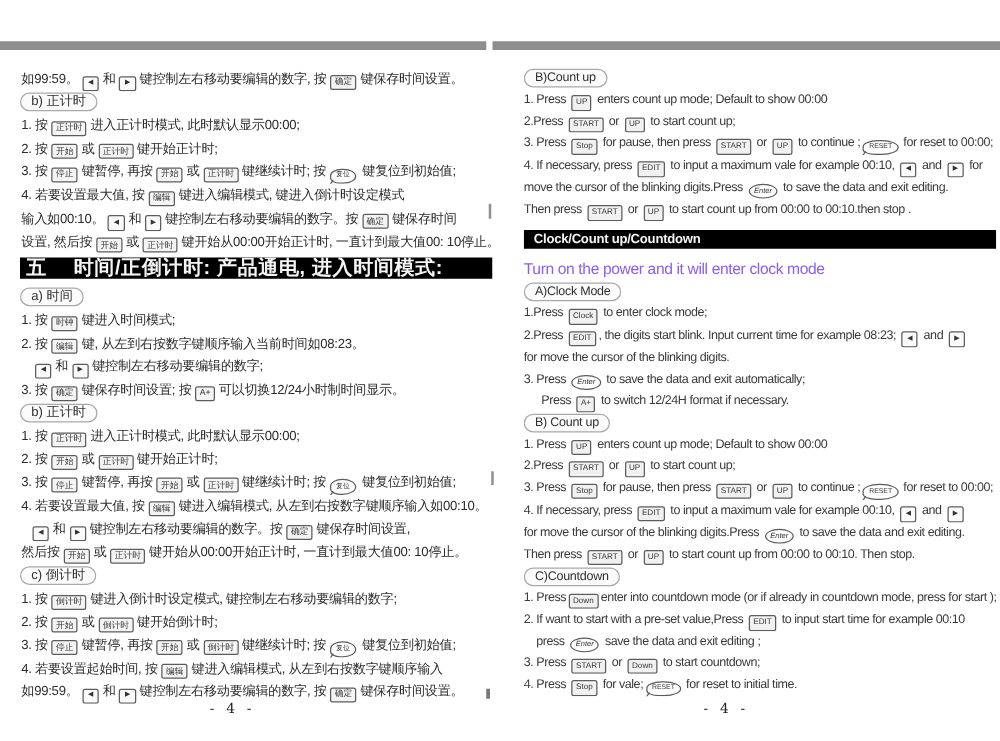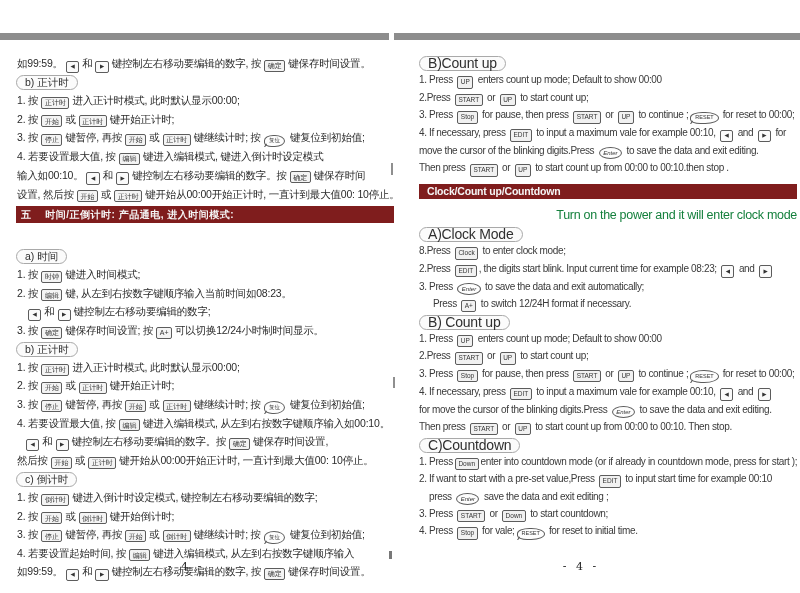--- a/index.html
+++ b/index.html
@@ -31,30 +31,30 @@
   .lp .txt{padding:0 1px;}
 
   .tagrow{white-space:nowrap;}
   .lp .tagrow{line-height:18.4px;}
   .rp .tagrow{line-height:17.2px;}
   .tag{
     display:inline-block;border:1px solid #a9a9a9;border-radius:9px;
     padding:0 8px;background:#fbfbfb;color:#2f2f2f;
     font-size:10.5px;line-height:13px;vertical-align:middle;
   }
-  .rp .tag{font-size:14px;letter-spacing:-0.2px;text-align:right;}
+  .rp .tag{font-size:10px;letter-spacing:-0.2px;text-align:right;}
 
   .bar{
-    background:#7f1d1d;color:#f5f5f5;font-weight:bold;
+    background:#000000;color:#f5f5f5;font-weight:bold;
     padding:1px 8px;white-space:nowrap;overflow:hidden;
   }
-  .lp .bar{margin:3px 0 24px -3px;font-size:10px;line-height:15px;letter-spacing:0.5px;}
+  .lp .bar{margin:3px 0 6px -3px;font-size:16px;line-height:15px;letter-spacing:0.5px;}
   .rp .bar{margin:7px 0 6px 0;font-size:10.5px;line-height:13px;letter-spacing:-0.2px;}
 
-  .plain{font-size:12.5px;letter-spacing:-0.3px;line-height:20px;color:#15803d;white-space:nowrap;text-align:right;}
+  .plain{font-size:12.5px;letter-spacing:-0.3px;line-height:20px;color:#8b5cf6;white-space:nowrap;}
 
   
   .k{
     display:inline-block;line-height:1;color:#333;background:#f4f4f4;
     border:1px solid #5c5c5c;vertical-align:-1px;margin:0 2px;
     white-space:nowrap;letter-spacing:0;
   }
   .k-box{border-radius:2px;font-size:7px;padding:1.5px 2.5px;}
   .rp .k-box{font-size:6.5px;padding:2px 2.5px;background:#f1f1f1;}
   .k-arrow{border-radius:2px;font-size:5.5px;padding:2.5px 3.5px;background:#fafafa;}
@@ -123,22 +123,23 @@
       <div class="tagrow"><span class="tag">B)Count up</span></div>
       <div class="row"><span class="txt">1. Press </span><span class="k k-box">UP</span><span class="txt"> enters count up mode; Default to show 00:00</span></div>
       <div class="row"><span class="txt">2.Press </span><span class="k k-box">START</span><span class="txt"> or </span><span class="k k-box">UP</span><span class="txt"> to start count up;</span></div>
       <div class="row"><span class="txt">3. Press </span><span class="k k-box">Stop</span><span class="txt"> for pause, then press </span><span class="k k-box">START</span><span class="txt"> or </span><span class="k k-box">UP</span><span class="txt"> to continue ;</span><span class="k k-bubble">RESET</span><span class="txt">for reset to 00:00;</span></div>
       <div class="row"><span class="txt">4. If necessary, press </span><span class="k k-box">EDIT</span><span class="txt"> to input a maximum vale for example 00:10, </span><span class="k k-arrow">◀</span><span class="txt"> and </span><span class="k k-arrow">▶</span><span class="txt"> for</span></div>
       <div class="row"><span class="txt">move the cursor of the blinking digits.Press </span><span class="k k-oval">Enter</span><span class="txt"> to save the data and exit editing.</span></div>
       <div class="row"><span class="txt">Then press </span><span class="k k-box">START</span><span class="txt"> or </span><span class="k k-box">UP</span><span class="txt"> to start count up from 00:00 to 00:10.then stop .</span></div>
       <div class="bar">Clock/Count up/Countdown</div>
       <div class="plain">Turn on the power and it will enter clock mode</div>
       <div class="tagrow"><span class="tag">A)Clock Mode</span></div>
-      <div class="row"><span class="txt">8.Press </span><span class="k k-box">Clock</span><span class="txt"> to enter clock mode;</span></div>
+      <div class="row"><span class="txt">1.Press </span><span class="k k-box">Clock</span><span class="txt"> to enter clock mode;</span></div>
       <div class="row"><span class="txt">2.Press </span><span class="k k-box">EDIT</span><span class="txt">, the digits start blink. Input current time for example 08:23;  </span><span class="k k-arrow">◀</span><span class="txt"> and </span><span class="k k-arrow">▶</span></div>
+      <div class="row"><span class="txt">for move the cursor of the blinking digits.</span></div>
       <div class="row"><span class="txt">3. Press </span><span class="k k-oval">Enter</span><span class="txt"> to save the data and exit automatically;</span></div>
       <div class="row" style="padding-left: 14px;"><span class="txt">Press </span><span class="k k-box">A+</span><span class="txt"> to switch 12/24H format if necessary.</span></div>
       <div class="tagrow"><span class="tag">B) Count up</span></div>
       <div class="row"><span class="txt">1. Press </span><span class="k k-box">UP</span><span class="txt"> enters count up mode; Default to show 00:00</span></div>
       <div class="row"><span class="txt">2.Press </span><span class="k k-box">START</span><span class="txt"> or </span><span class="k k-box">UP</span><span class="txt"> to start count up;</span></div>
       <div class="row"><span class="txt">3. Press </span><span class="k k-box">Stop</span><span class="txt"> for pause, then press </span><span class="k k-box">START</span><span class="txt"> or </span><span class="k k-box">UP</span><span class="txt"> to continue ;</span><span class="k k-bubble">RESET</span><span class="txt">for reset to 00:00;</span></div>
       <div class="row"><span class="txt">4. If necessary, press </span><span class="k k-box">EDIT</span><span class="txt"> to input a maximum vale for example 00:10, </span><span class="k k-arrow">◀</span><span class="txt"> and </span><span class="k k-arrow">▶</span></div>
       <div class="row"><span class="txt">for move the cursor of the blinking digits.Press </span><span class="k k-oval">Enter</span><span class="txt"> to save the data and exit editing.</span></div>
       <div class="row"><span class="txt">Then press </span><span class="k k-box">START</span><span class="txt"> or </span><span class="k k-box">UP</span><span class="txt"> to start count up from 00:00 to 00:10. Then stop.</span></div>
       <div class="tagrow"><span class="tag">C)Countdown</span></div>

